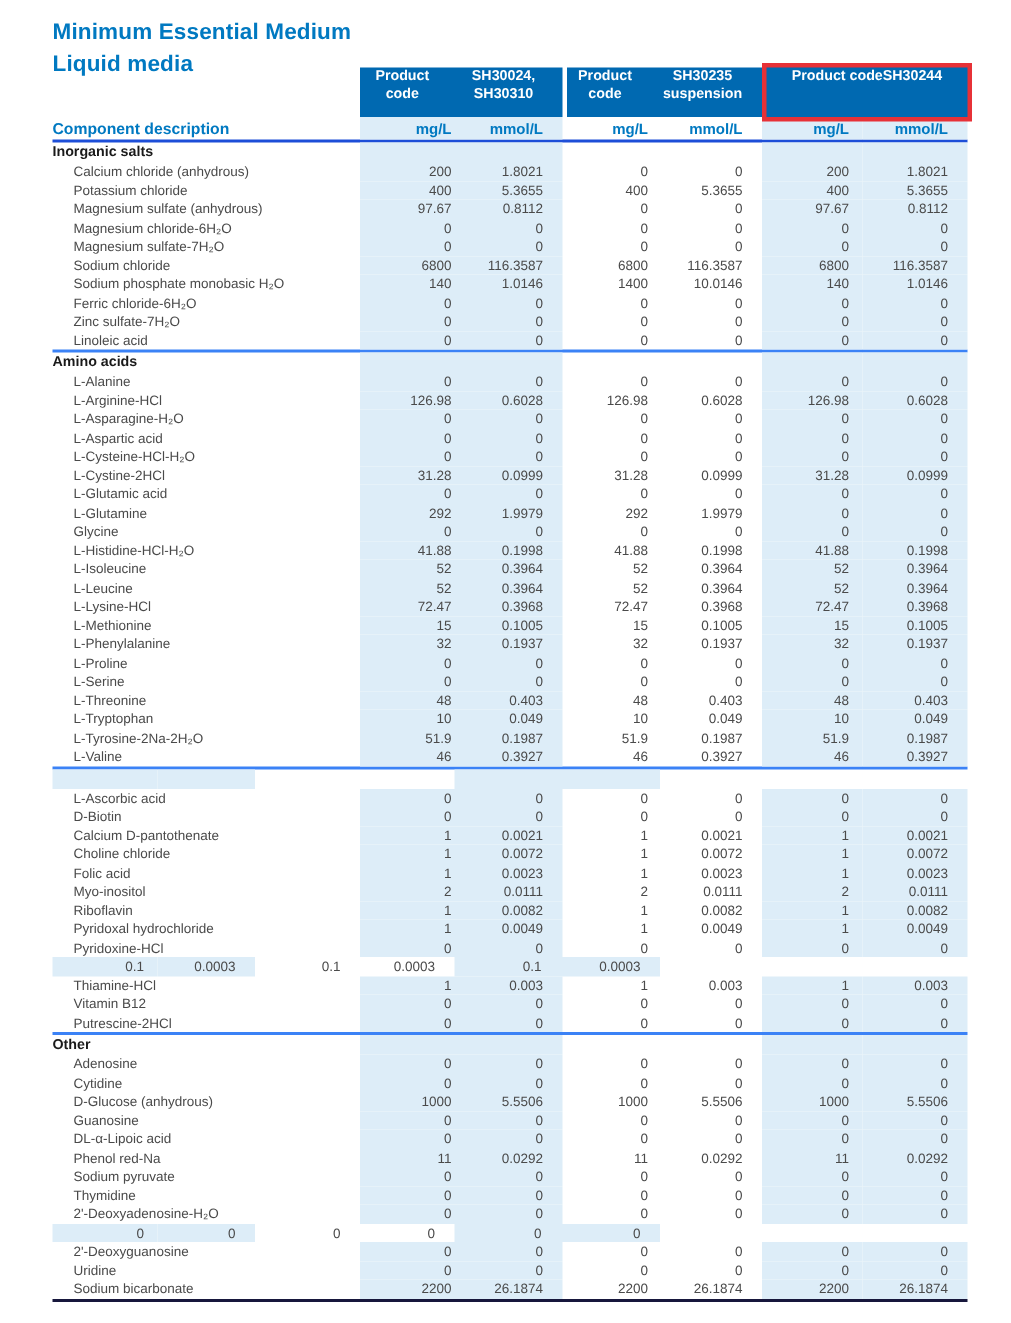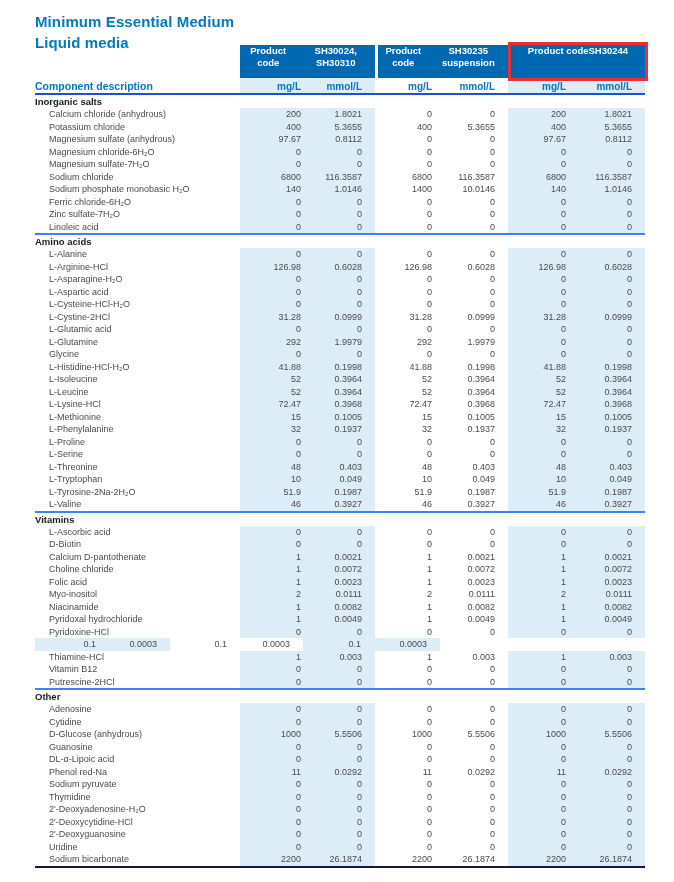--- a/index.html
+++ b/index.html
@@ -32,21 +32,21 @@
   .c1,.c3,.c5 { padding-right:9px; }
   .c2,.c4,.c6 { padding-right:13px; }
   .s { background:#ddedf8; }
 
   
   .units-row { height:17px; line-height:17px; border-bottom:2px solid #1d4ed8; }
   .units-row .comp { color:#0079c1; font-weight:bold; font-size:10.5px; }
   .units-row .num { color:#0079c1; font-weight:bold; font-size:10px; }
 
   
-  .section-row { height:13px; line-height:13px;align-items:flex-end; }
+  .section-row { height:13px; line-height:13px; }
   .section-row.bordered { height:15px; line-height:13px; border-top:2px solid #3b82f6; }
   .section-label { font-weight:bold; font-size:9.5px; color:#1a1a1a; }
   .data-row { height:12.5px; line-height:12.5px; font-size:9px; color:#4a4a4a; }
   .data-row .comp { padding-left:14px; }
   .table-end { width:610px; border-top:2px solid #17173c; }
 </style>
 </head>
 <body>
 
 <div class="page">
@@ -376,21 +376,20 @@
         <div class="row data-row">
           <div class="cell comp">L-Valine</div>
           <div class="cell num c1 s">46</div>
           <div class="cell num c2 s">0.3927</div>
           <div class="cell num c3">46</div>
           <div class="cell num c4">0.3927</div>
           <div class="cell num c5 s">46</div>
           <div class="cell num c6 s">0.3927</div>
         </div>
         <div class="row section-row bordered">
-          <div class="cell comp section-label">Vitamins</div>
           <div class="cell num c1 s"></div>
           <div class="cell num c2 s"></div>
           <div class="cell num c3"></div>
           <div class="cell num c4"></div>
           <div class="cell num c5 s"></div>
           <div class="cell num c6 s"></div>
         </div>
         <div class="row data-row">
           <div class="cell comp">L-Ascorbic acid</div>
           <div class="cell num c1 s">0</div>
@@ -439,21 +438,21 @@
         <div class="row data-row">
           <div class="cell comp">Myo-inositol</div>
           <div class="cell num c1 s">2</div>
           <div class="cell num c2 s">0.0111</div>
           <div class="cell num c3">2</div>
           <div class="cell num c4">0.0111</div>
           <div class="cell num c5 s">2</div>
           <div class="cell num c6 s">0.0111</div>
         </div>
         <div class="row data-row">
-          <div class="cell comp">Niacinamide</div>
+          <div class="cell comp">Riboflavin</div>
           <div class="cell num c1 s">1</div>
           <div class="cell num c2 s">0.0082</div>
           <div class="cell num c3">1</div>
           <div class="cell num c4">0.0082</div>
           <div class="cell num c5 s">1</div>
           <div class="cell num c6 s">0.0082</div>
         </div>
         <div class="row data-row">
           <div class="cell comp">Pyridoxal hydrochloride</div>
           <div class="cell num c1 s">1</div>
@@ -591,21 +590,20 @@
         <div class="row data-row">
           <div class="cell comp">2'-Deoxyadenosine-H₂O</div>
           <div class="cell num c1 s">0</div>
           <div class="cell num c2 s">0</div>
           <div class="cell num c3">0</div>
           <div class="cell num c4">0</div>
           <div class="cell num c5 s">0</div>
           <div class="cell num c6 s">0</div>
         </div>
         <div class="row data-row">
-          <div class="cell comp">2'-Deoxycytidine-HCl</div>
           <div class="cell num c1 s">0</div>
           <div class="cell num c2 s">0</div>
           <div class="cell num c3">0</div>
           <div class="cell num c4">0</div>
           <div class="cell num c5 s">0</div>
           <div class="cell num c6 s">0</div>
         </div>
         <div class="row data-row">
           <div class="cell comp">2'-Deoxyguanosine</div>
           <div class="cell num c1 s">0</div>

